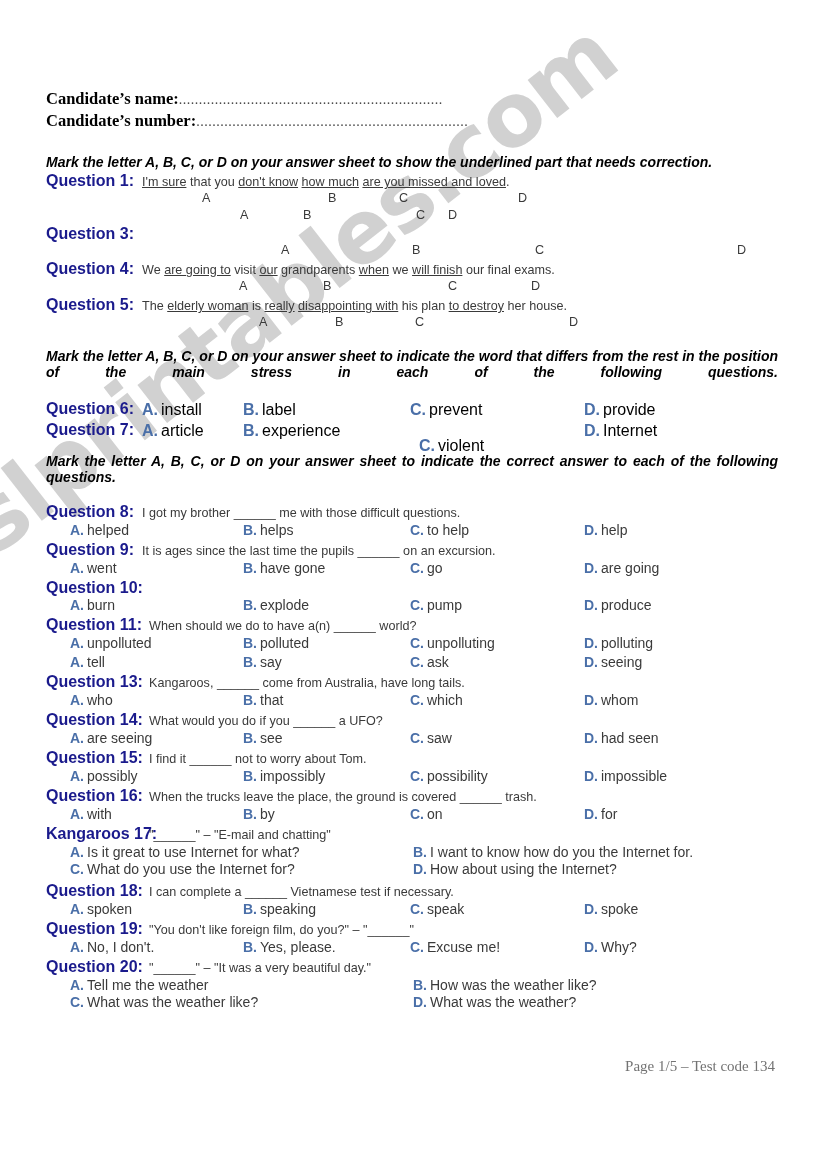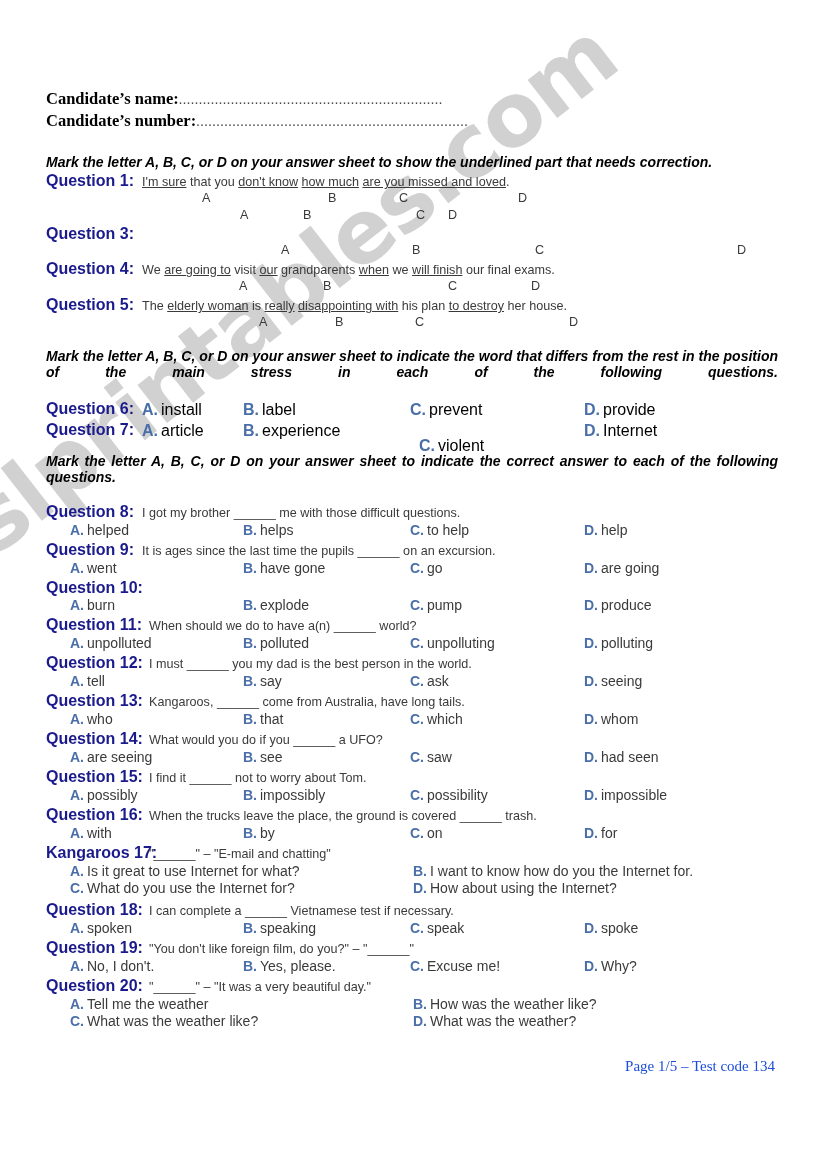--- a/index.html
+++ b/index.html
@@ -157,21 +157,21 @@
   .opt.w-c { left: 24px; }
   .opt.w-d { left: 367px; }
 
   
   .footer {
     position: absolute;
     right: 46px;
     top: 1058px;
     font-family: "Liberation Serif", serif;
     font-size: 15px;
-    color: #1d4ed8;
+    color: #737373;
     z-index: 2;
     white-space: nowrap;
   }
 </style>
 </head>
 <body>
 
 <div class="page">
 
   <div class="watermark">eslprintables.com</div>
@@ -294,24 +294,20 @@
         <div class="q-row">
           <span class="q-label wide">Question 11:</span>
           <span class="q-stem">When should we do to have a(n) ______ world?</span>
         </div>
         <div class="opt-row">
           <span class="opt a"><span class="ltr">A.</span><span>unpolluted</span></span>
           <span class="opt b"><span class="ltr">B.</span><span>polluted</span></span>
           <span class="opt c"><span class="ltr">C.</span><span>unpolluting</span></span>
           <span class="opt d"><span class="ltr">D.</span><span>polluting</span></span>
         </div>
-        <div class="q-row">
-          <span class="q-label wide">Question 12:</span>
-          <span class="q-stem">I must ______ you my dad is the best person in the world.</span>
-        </div>
         <div class="opt-row">
           <span class="opt a"><span class="ltr">A.</span><span>tell</span></span>
           <span class="opt b"><span class="ltr">B.</span><span>say</span></span>
           <span class="opt c"><span class="ltr">C.</span><span>ask</span></span>
           <span class="opt d"><span class="ltr">D.</span><span>seeing</span></span>
         </div>
         <div class="q-row">
           <span class="q-label wide">Question 13:</span>
           <span class="q-stem">Kangaroos, ______ come from Australia, have long tails.</span>
         </div>

